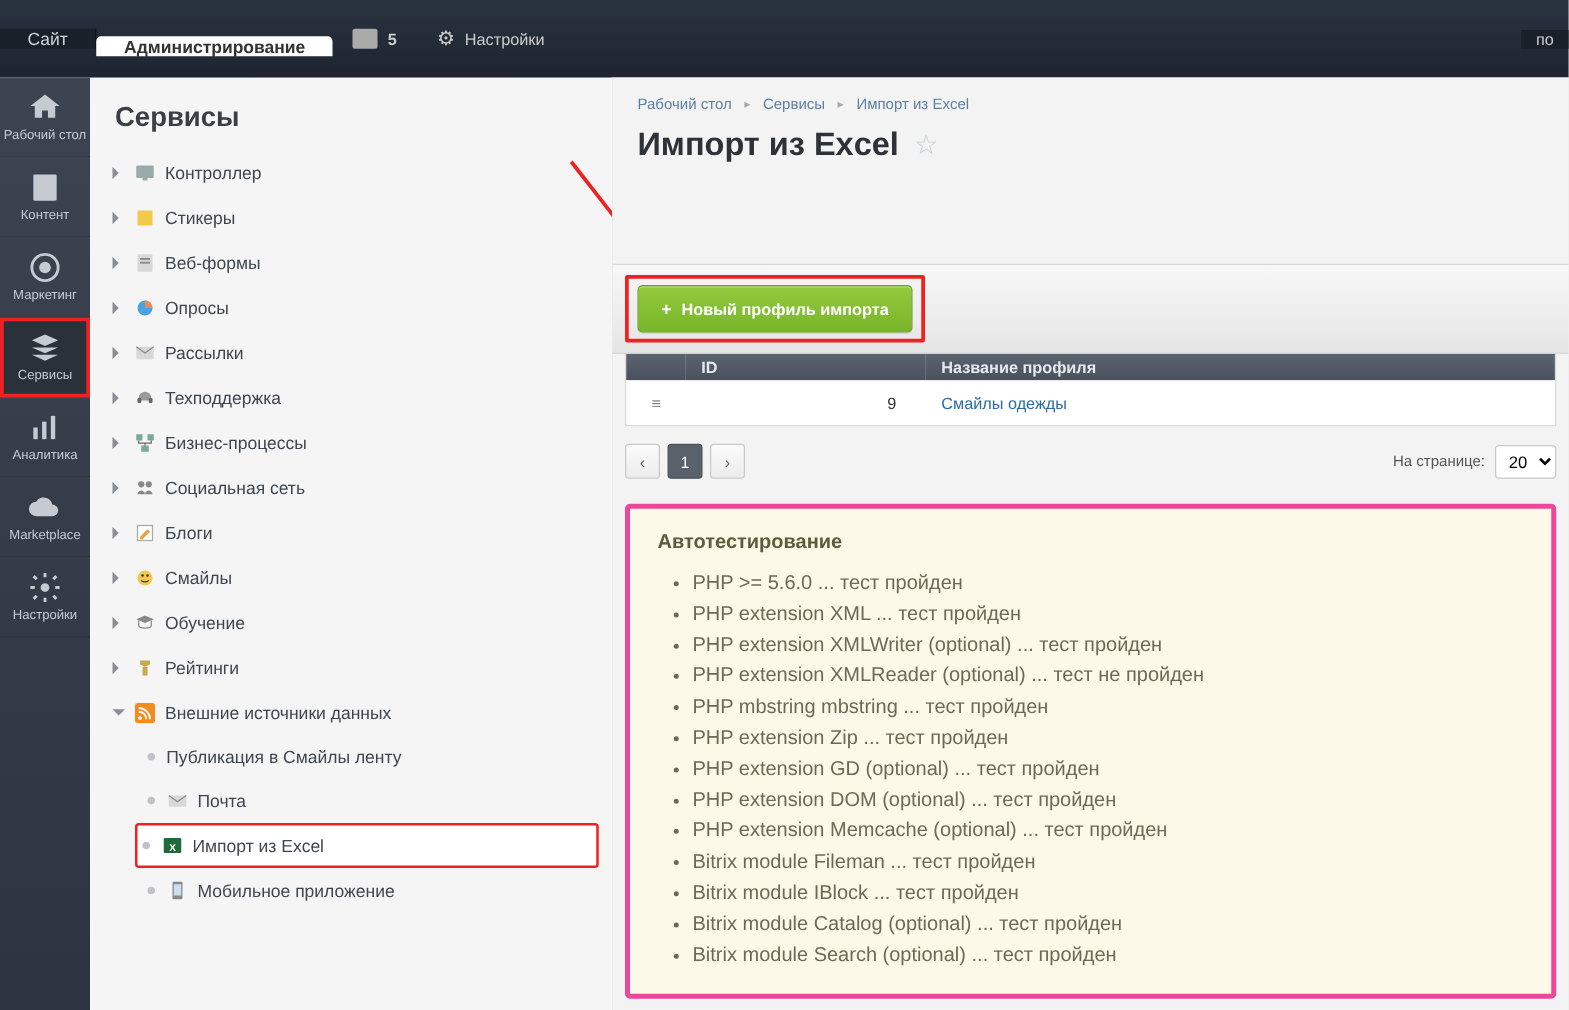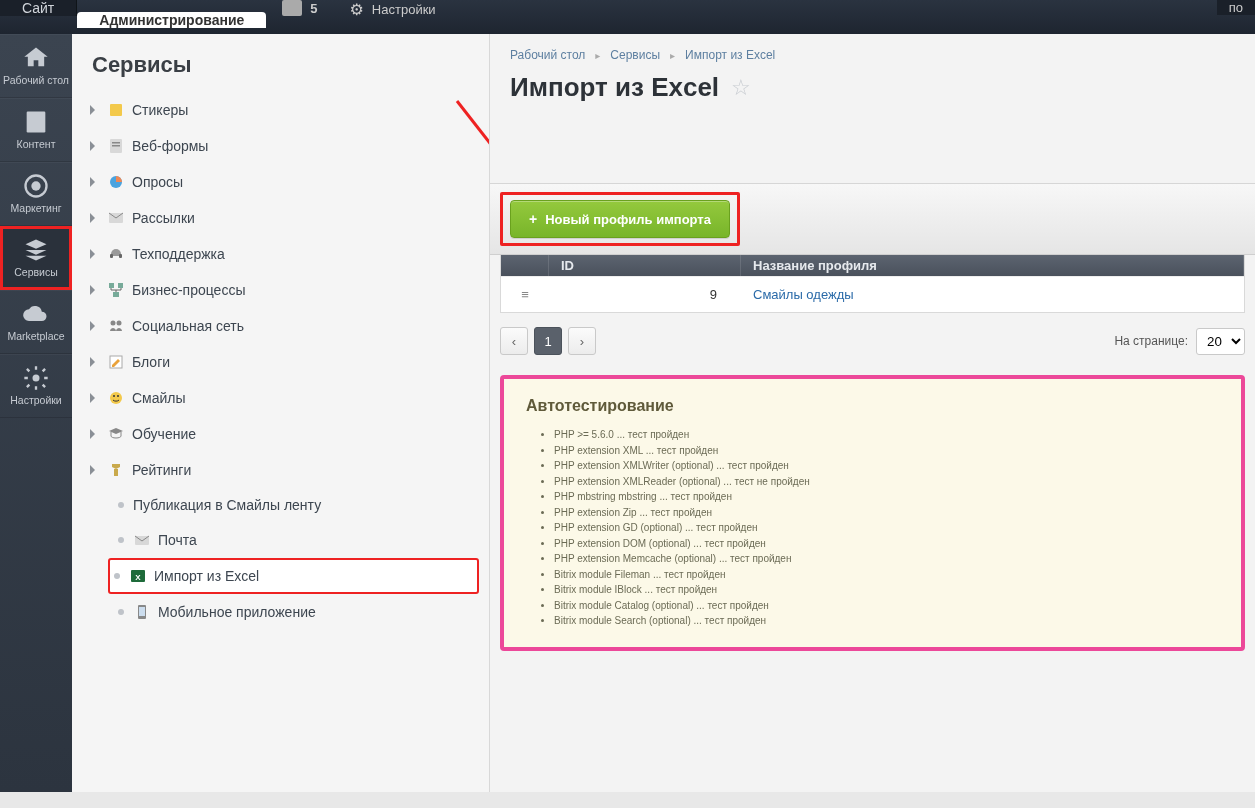--- a/index.html
+++ b/index.html
@@ -1,19 +1,19 @@
 <!DOCTYPE html>
 <html><head>
 <meta charset="utf-8">
 <style>
 * { box-sizing: border-box; margin: 0; padding: 0; }
 body { font-family: Arial, Helvetica, sans-serif; font-size: 13px; background: #e8e8e8; color: #333; width: 1255px; height: 808px; overflow: hidden; }
 
 
-.topbar { height: 34px; background: linear-gradient(#2a3340, #1e2530); display: flex; align-items: flex-start; }
+.topbar { height: 62px; background: linear-gradient(#2a3340, #1e2530); display: flex; align-items: center; }
 .topbar .tab { display: flex; align-items: center; padding: 0 22px; color: #d0d4da; font-size: 14px; cursor: pointer; border-right: 1px solid #0f1418; }
 .topbar .tab.site { background: #1a2029; }
 .topbar .tab.admin { background: #fff; color: #333; font-weight: 600; margin-top: 12px; border-radius: 4px 4px 0 0; border-right: none; }
 .topbar .spacer { flex: 1; }
 .topbar .notif { display:flex; align-items:center; gap:8px; padding:0 16px; color:#ccc; font-weight:600; }
 .topbar .notif .msg-icon { width:20px; height:16px; background:#aaa; border-radius:2px; position:relative; }
 .topbar .settings-link { display:flex; align-items:center; gap:8px; padding:0 16px; color:#ccc; }
 .topbar .gear { font-size:16px; }
 .topbar .rightcut { padding:0 12px; display:flex; align-items:center; color:#ccc; background:#1a2029;}
 
@@ -72,21 +72,21 @@
 
 .pager { display:flex; align-items:center; padding:14px 10px 14px 10px; gap:6px;}
 .pager .pbtn { width:28px; height:28px; border:1px solid #c9c9c9; background:linear-gradient(#fbfbfb,#ececec); border-radius:3px; display:flex; align-items:center; justify-content:center; color:#666; cursor:pointer;}
 .pager .pbtn.active { background:#5a616b; color:#fff; border-color:#4b525b;}
 .pager .spacer { flex:1;}
 .pager .perpage { display:flex; align-items:center; gap:8px; color:#555; font-size:12px;}
 .pager select { border:1px solid #c9c9c9; padding:4px 6px; border-radius:3px; background:#fff;}
 
 .autotest { margin:6px 10px 10px 10px; background:#fcf9e8; border:4px solid #ec4899; border-radius:4px; padding:18px 22px 18px 22px;}
 .autotest h3 { font-size:16px; color:#5f5a3a; margin-bottom:12px; font-weight:700;}
-.autotest ul { list-style:disc; margin-left:28px; color:#6b6b55; font-size:10px; line-height:1.55;}
+.autotest ul { list-style:disc; margin-left:28px; color:#6b6b55; font-size:16px; line-height:1.55;}
 
 
 .arrow-wrap { position:absolute; left:380px; top:62px; width:150px; height:180px; pointer-events:none; z-index:5;}
 </style>
 </head>
 <body>
 
 <div class="topbar">
   <div class="tab site">Сайт</div>
   <div class="tab admin">Администрирование</div>
@@ -134,39 +134,61 @@
       <span class="icon">
           <svg viewBox="0 0 24 24">
             <path d="M12 3l9 4-9 4-9-4zM3 12l9 4 9-4M3 17l9 4 9-4"></path>
           </svg>
         </span>
       <span>Сервисы</span>
     </div>
     <div class="item">
       <span class="icon">
           <svg viewBox="0 0 24 24">
+            <rect x="4" y="12" width="3" height="8"></rect>
+            <rect x="10" y="8" width="3" height="12"></rect>
+            <rect x="16" y="4" width="3" height="16"></rect>
+          </svg>
+        </span>
+      <span>Аналитика</span>
+    </div>
+    <div class="item">
+      <span class="icon">
+          <svg viewBox="0 0 24 24">
             <path d="M6 18a5 5 0 010-10 6 6 0 0111 2 4 4 0 010 8H6z"></path>
           </svg>
         </span>
       <span>Marketplace</span>
     </div>
     <div class="item">
       <span class="icon">
           <svg viewBox="0 0 24 24">
             <circle cx="12" cy="12" r="3"></circle>
             <path d="M12 2v3M12 19v3M4.2 4.2l2.1 2.1M17.7 17.7l2.1 2.1M2 12h3M19 12h3M4.2 19.8l2.1-2.1M17.7 6.3l2.1-2.1" stroke="#c6cbd2" stroke-width="2"></path>
           </svg>
         </span>
       <span>Настройки</span>
     </div>
   </div>
 
   <div class="sidebar">
     <h2>Сервисы</h2>
     <ul class="tree" id="tree-root">
+        <li>
+          <div class="row">
+    <span class="caret"></span>
+    <span class="ticon">
+              <svg viewBox="0 0 16 16">
+                <rect x="1" y="2" width="14" height="10" fill="#9aa" rx="1"></rect>
+                <rect x="6" y="12" width="4" height="2" fill="#9aa"></rect>
+              </svg>
+            </span>
+    <span>Контроллер</span>
+          </div>
+        </li>
         <li>
           <div class="row">
     <span class="caret"></span>
     <span class="ticon">
               <svg viewBox="0 0 16 16">
                 <rect x="2" y="2" width="12" height="12" fill="#f3c94b" rx="1"></rect>
               </svg>
             </span>
     <span>Стикеры</span>
           </div>
@@ -291,20 +313,31 @@
     <span class="caret"></span>
     <span class="ticon">
               <svg viewBox="0 0 16 16">
                 <path d="M4 2h8v3l-4 2-4-2zM6 7h4v7H6z" fill="#c9a94b"></path>
               </svg>
             </span>
     <span>Рейтинги</span>
           </div>
         </li>
         <li>
+          <div class="row">
+  <span class="caret open"></span>
+  <span class="ticon">
+              <svg viewBox="0 0 16 16">
+                <rect width="16" height="16" fill="#f38b1e" rx="2"></rect>
+                <circle cx="4" cy="12" r="1.5" fill="#fff"></circle>
+                <path d="M3 7a6 6 0 016 6M3 4a9 9 0 019 9" stroke="#fff" stroke-width="1.5" fill="none"></path>
+              </svg>
+            </span>
+  <span>Внешние источники данных</span>
+          </div>
   <ul class="sub">
             <li>
               <div class="row">
     <span class="bullet"></span>
 
     <span>Публикация в Смайлы ленту</span>
               </div>
             </li>
             <li>
               <div class="row">

